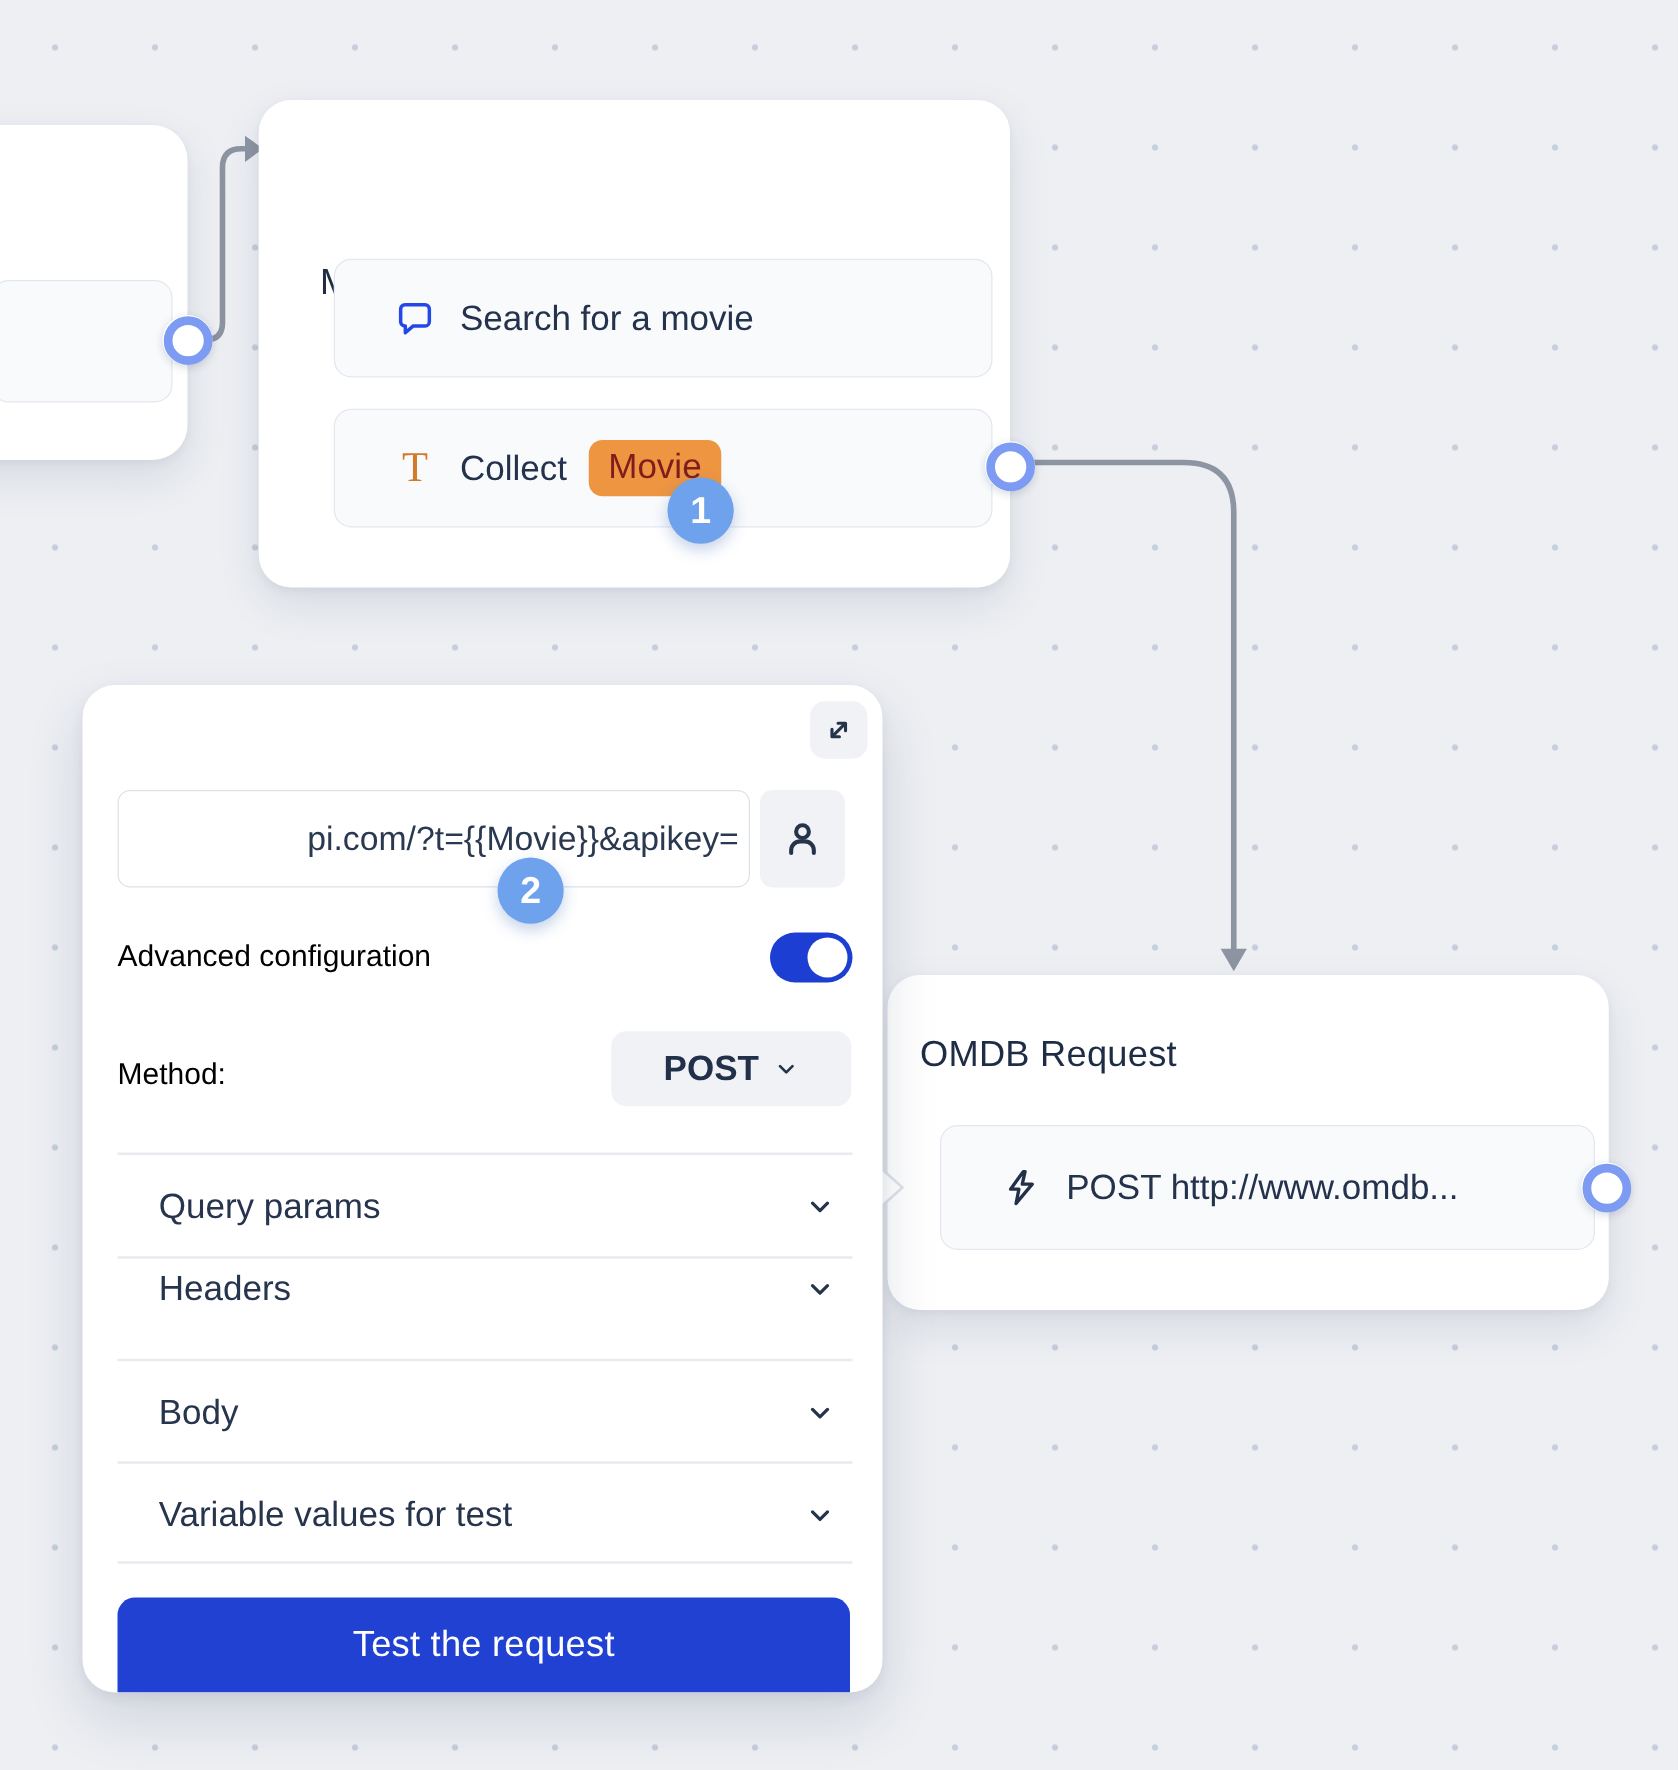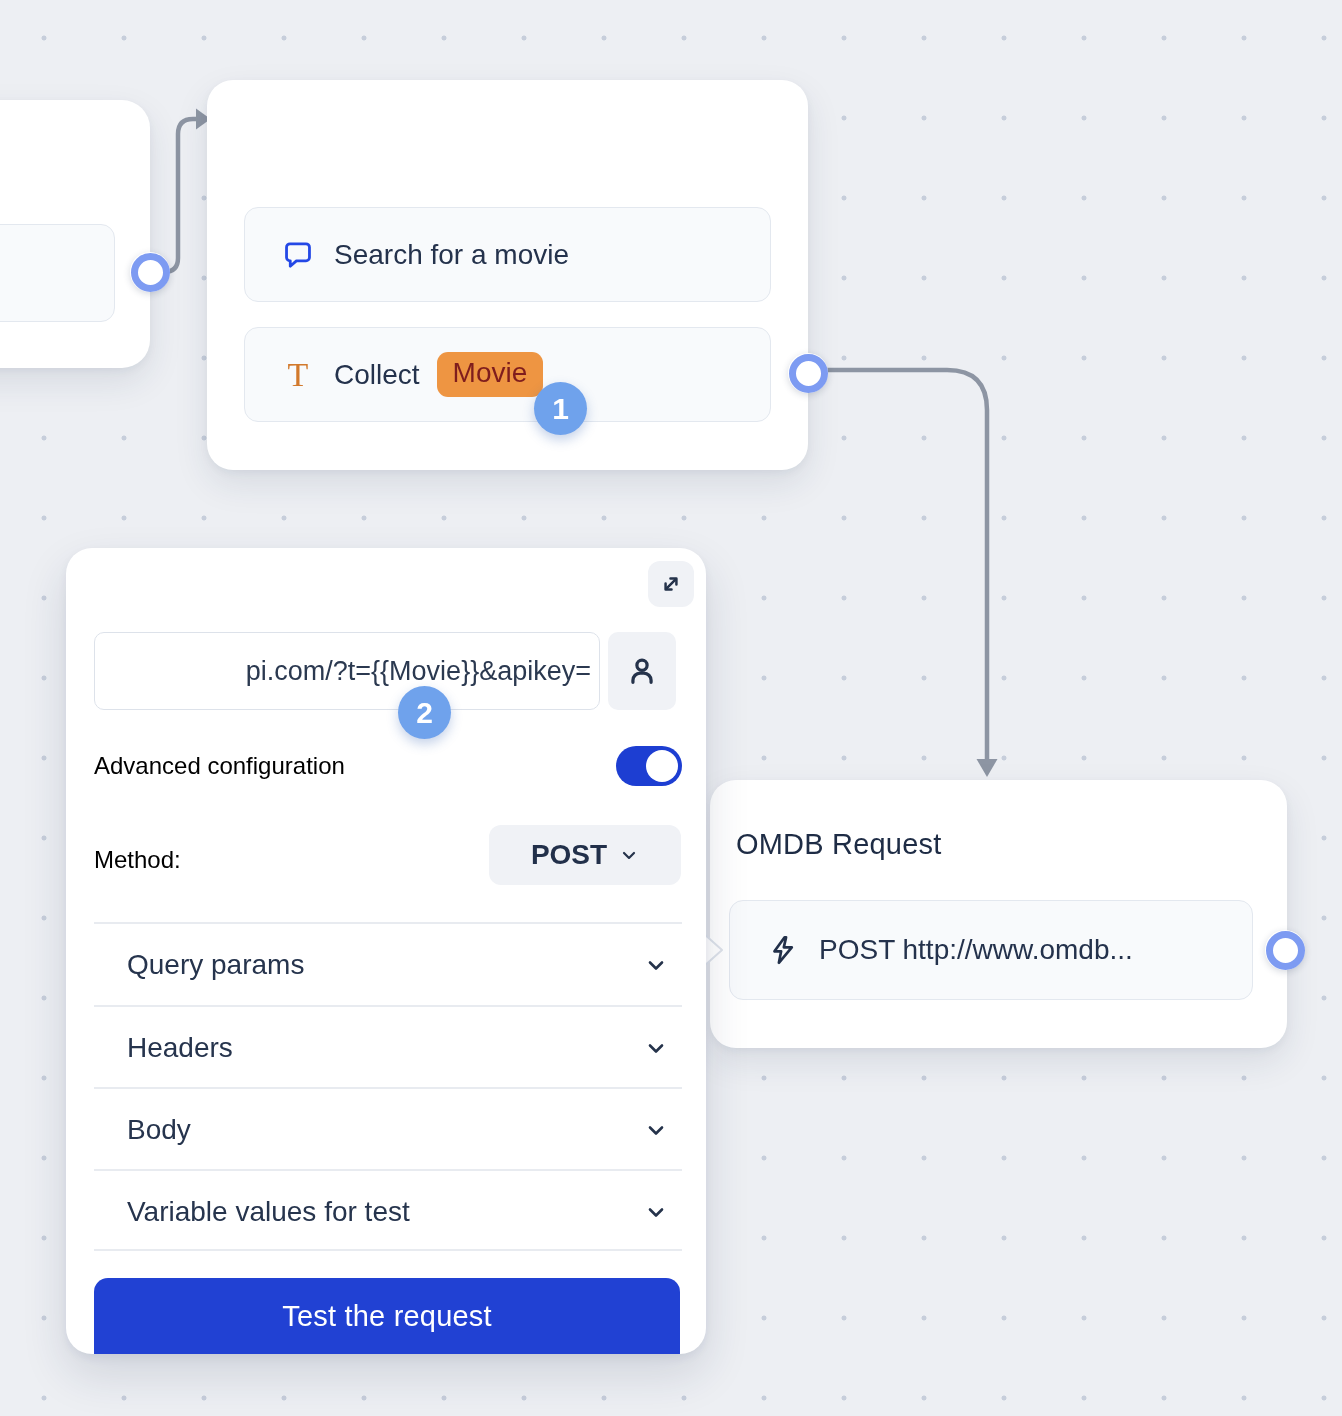--- a/index.html
+++ b/index.html
@@ -14,21 +14,21 @@
   svg.wire-layer { position:absolute; left:0; top:0; z-index:1; pointer-events:none; }
   svg.notch-layer { position:absolute; left:0; top:0; z-index:3; pointer-events:none; }
 
   .card {
     position:absolute; background:#ffffff; border-radius:26px; z-index:2;
     box-shadow:0 14px 34px rgba(28,45,80,.10), 0 3px 8px rgba(28,45,80,.05);
   }
   .node-title { position:absolute; font-size:29px; font-weight:400; color:#1e2c45; letter-spacing:.2px; }
   .subbox {
     position:absolute; background:#f8fafc; border:1.5px solid #e3e8ef; border-radius:14px;
-    display:flex; align-items:center; padding-left:36px; gap:19px;
+    display:flex; align-items:center; padding-left:47px; gap:19px;margin-left:23px;
   }
   .subbox .item-label { font-size:28px; color:#24324c; white-space:nowrap; }
   .icon-wrap { display:inline-flex; align-items:center; justify-content:center; width:34px; height:34px; flex:0 0 auto; }
   .var-chip {
     display:inline-block; background:#ee9542; color:#7f1d1d; font-size:28px;
     padding:5px 16px 8px; border-radius:11px; margin-left:-2px;
   }
   .t-glyph { font-family:"Liberation Serif","DejaVu Serif",serif; font-size:34px; color:#d2792c; line-height:1; }
 
   .port {
@@ -170,21 +170,21 @@
     <div class="divider" style="top:374px;"></div>
 
     <div class="acc-row" style="top:376px;">
       <span>Query params</span>
       <svg width="24" height="24" viewBox="0 0 24 24">
         <polyline class="stroke-ic" points="6,9.5 12,15.5 18,9.5" style="stroke-width:2.6"></polyline>
       </svg>
     </div>
     <div class="divider" style="top:457px;"></div>
 
-    <div class="acc-row" style="top:459px;">
+    <div class="acc-row" style="top:442px;">
       <span>Headers</span>
       <svg width="24" height="24" viewBox="0 0 24 24">
         <polyline class="stroke-ic" points="6,9.5 12,15.5 18,9.5" style="stroke-width:2.6"></polyline>
       </svg>
     </div>
     <div class="divider" style="top:539px;"></div>
 
     <div class="acc-row" style="top:541px;">
       <span>Body</span>
       <svg width="24" height="24" viewBox="0 0 24 24">

